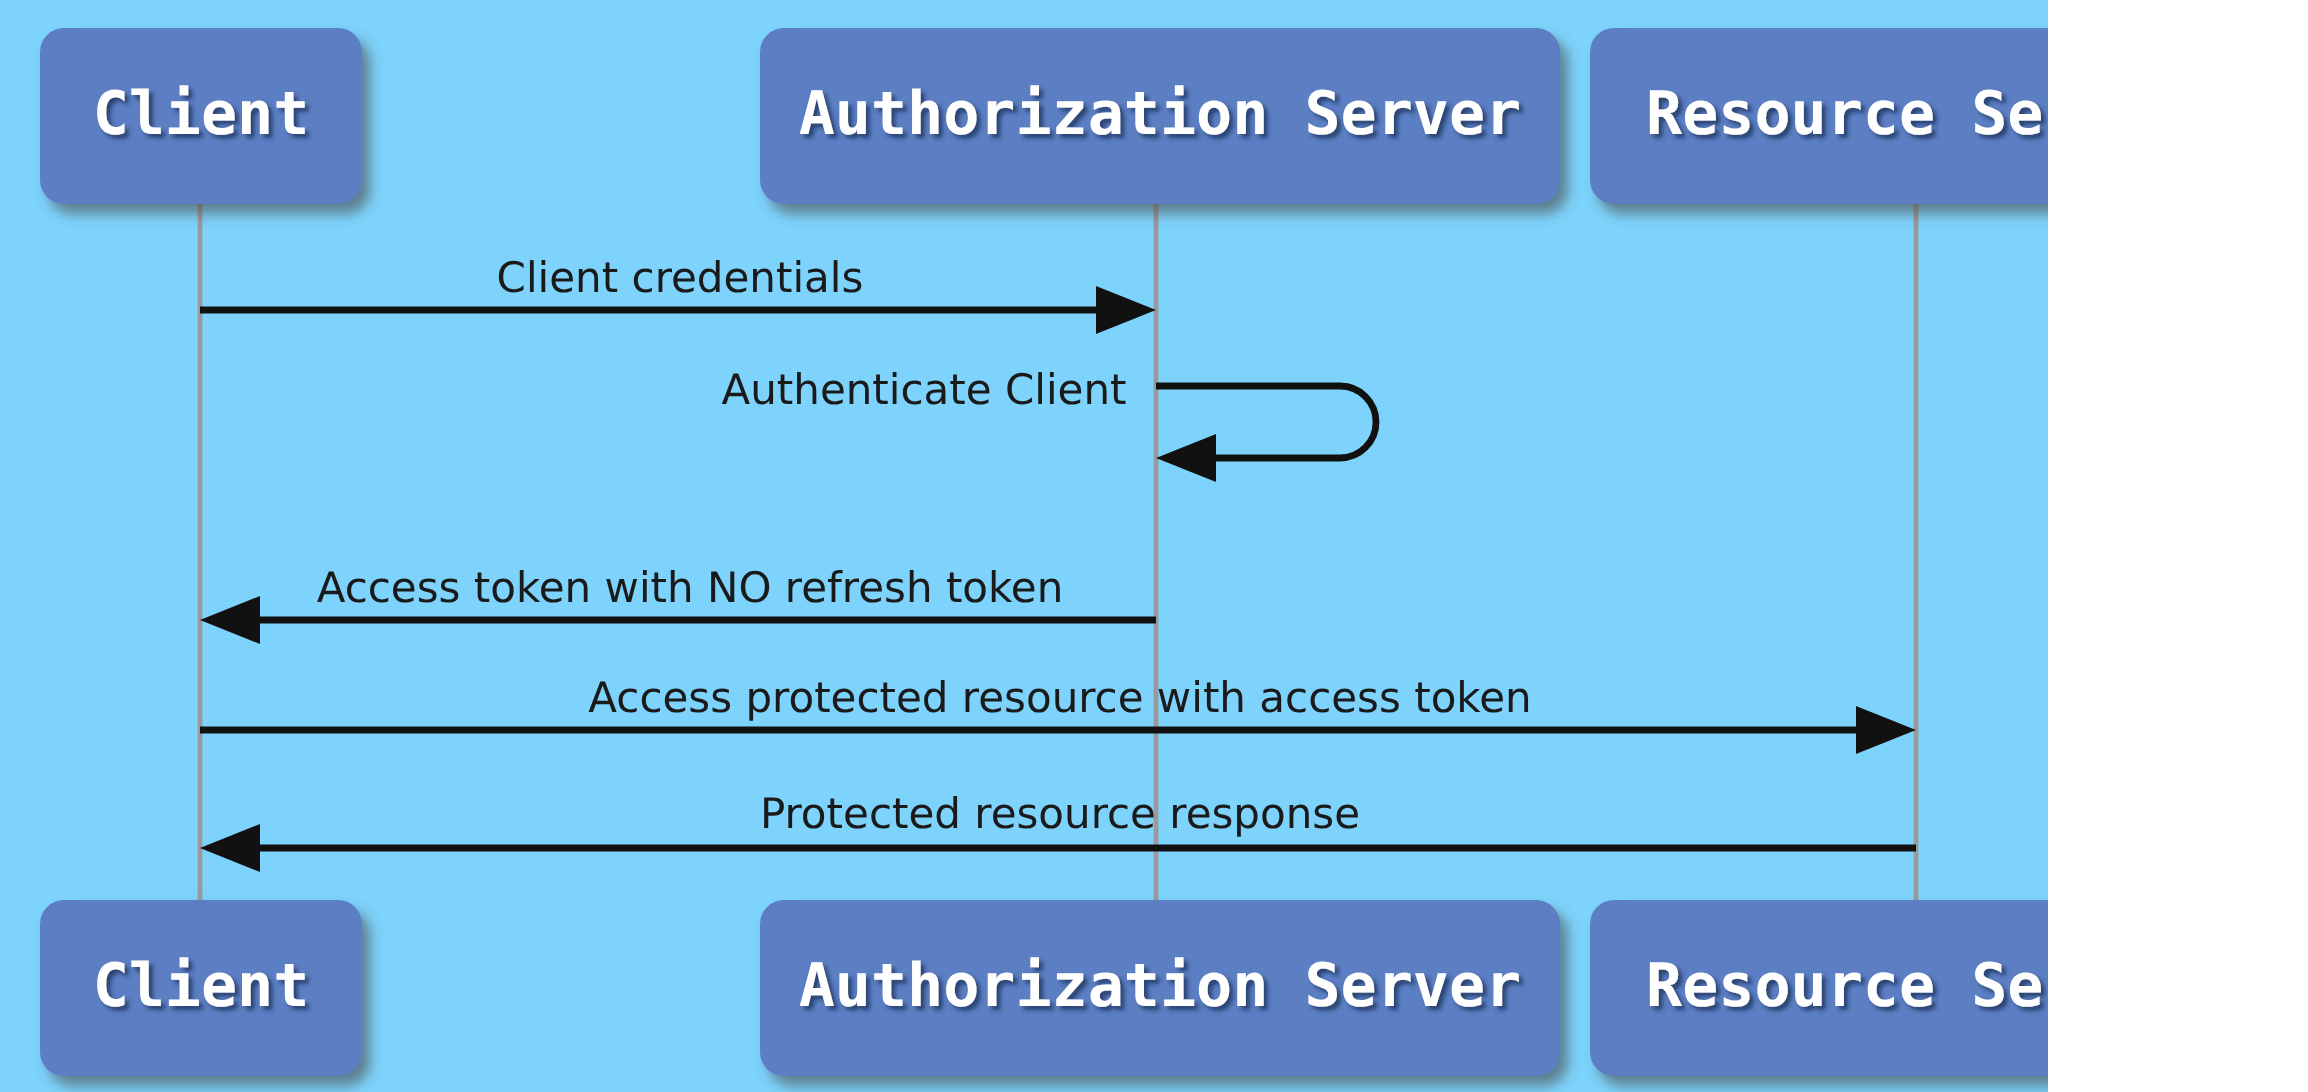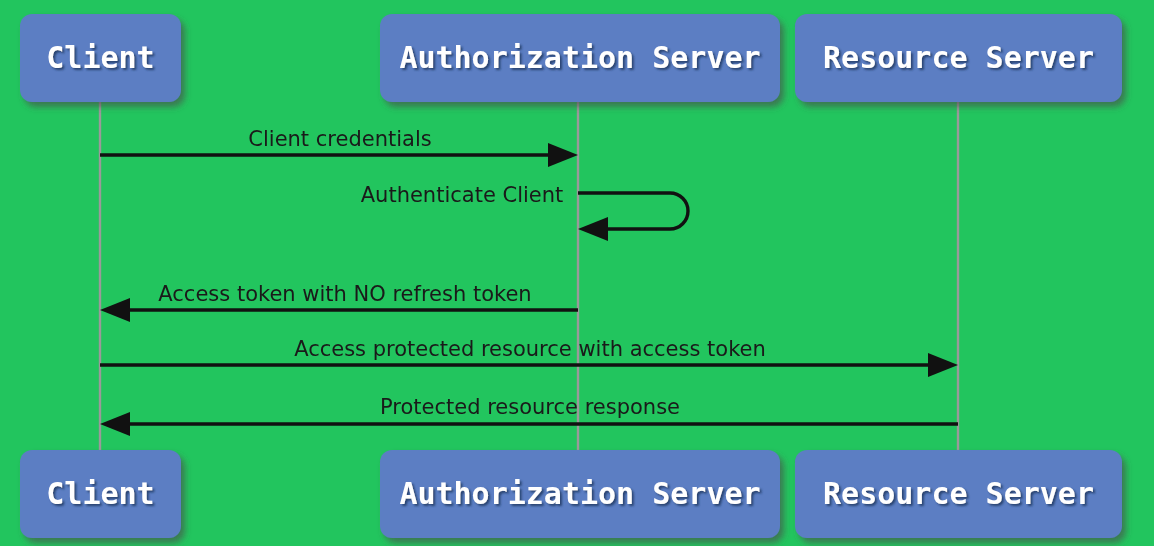--- a/index.html
+++ b/index.html
@@ -5,23 +5,23 @@
   html, body {
     margin: 0;
     padding: 0;
     background: #ffffff;
   }
   body {
     font-family: "DejaVu Sans", sans-serif;
   }
   #diagram-root {
     position: relative;
-    width: 1154px;
+    width: 1024px;
     height: 546px;
-    background: #22c55e;
+    background: #7dd3fc;
     overflow: hidden;
   }
   #diagram-svg {
     position: absolute;
     left: 0;
     top: 0;
     width: 1154px;
     height: 546px;
   }
   .participant-label {

